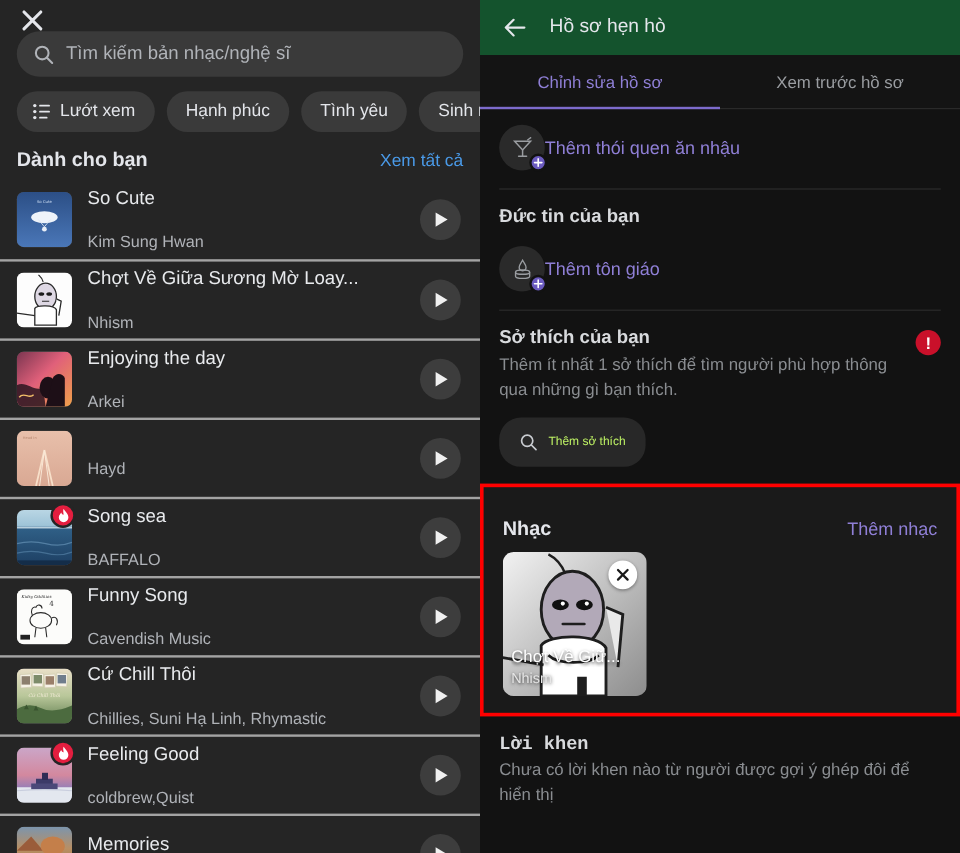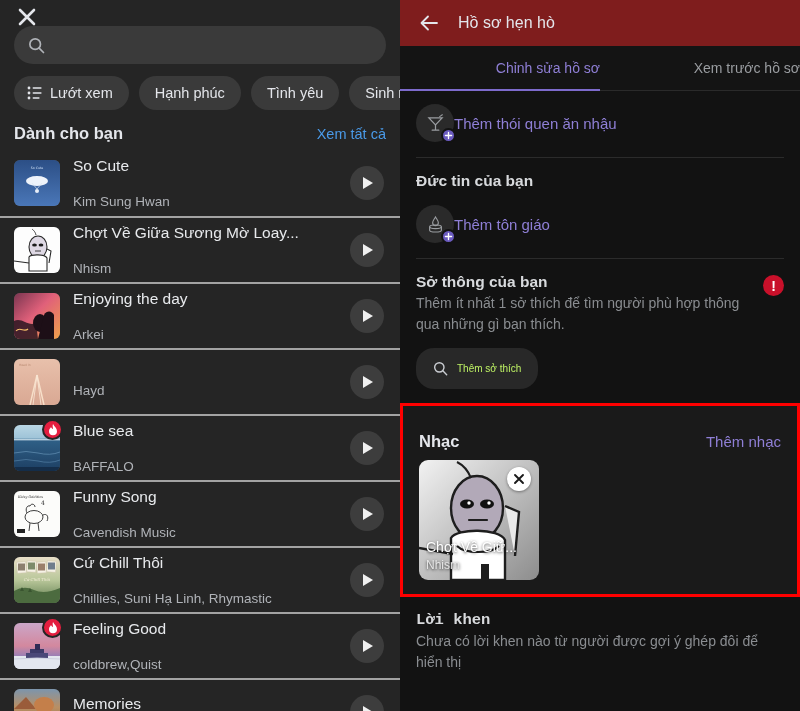--- a/index.html
+++ b/index.html
@@ -93,31 +93,31 @@
     justify-content: center; cursor: pointer;
   }
 
   
   .right-panel {
     width: 400px; height: 711px; background: #121212;
     position: relative; overflow: hidden;
   }
   .rp-header {
     height: 46px; display: flex; align-items: center; gap: 18px;
-    padding: 0 18px; background: #7f1d1d;
+    padding: 0 18px; background: #14532d;
   }
   .back-icon { width: 22px; height: 22px; cursor: pointer; flex: 0 0 auto; }
   .rp-title { color: #e4e6eb; font-size: 16px; }
 
   .tabs {
     display: flex; border-bottom: 1px solid #2a2a2a; height: 45px;
     background: #141414;
   }
   .tab {
-    flex: 1; display: flex; align-items: center; justify-content: flex-end;
+    flex: 1; display: flex; align-items: center; justify-content: center;
     font-size: 14px; color: #9a9da1; cursor: pointer; position: relative;
   }
   .tab.active { color: #8f7fd6; }
   .tab.active::after {
     content: ""; position: absolute; left: 0; right: 0; bottom: -1px;
     height: 2px; background: #7d6bcc;
   }
 
   .rp-body { padding: 0 16px; }
 
@@ -216,20 +216,21 @@
         </svg>
       </div>
     </div>
 
     <div class="search-wrap">
       <div class="search-bar">
         <svg class="s-ic" width="17" height="17" viewBox="0 0 18 18">
           <circle cx="7.6" cy="7.6" r="5.6" fill="none" stroke="#b0b3b8" stroke-width="1.8"></circle>
           <path d="M11.8 11.8 L16.4 16.4" stroke="#b0b3b8" stroke-width="1.8" stroke-linecap="round"></path>
         </svg>
+        <input class="search-input" type="text" placeholder="Tìm kiếm bản nhạc/nghệ sĩ" style="">
       </div>
     </div>
 
     <div class="chips">
       <div class="chip browse">
         <svg width="16" height="16" viewBox="0 0 16 16">
           <circle cx="2" cy="3" r="1.4" fill="#e4e6eb"></circle>
             <rect x="5.6" y="2.3" width="9" height="1.5" rx=".7" fill="#e4e6eb"></rect>
           <circle cx="2" cy="8" r="1.4" fill="#e4e6eb"></circle>
             <rect x="5.6" y="7.3" width="9" height="1.5" rx=".7" fill="#e4e6eb"></rect>
@@ -388,21 +389,21 @@
               <rect y="42" width="46" height="4" fill="#142d49"></rect>
             </svg>
           </div>
           <div class="flame">
             <svg width="10" height="12" viewBox="0 0 10 12">
               <path d="M5 0 C6.6 3 9 4.2 9 7.2 A4 4 0 0 1 1 7.2 C1 5 2.4 4.4 3 3 C3.4 4.4 4.2 4.6 5 5 C5 3.4 4.2 2 5 0 Z" fill="#fff"></path>
             </svg>
           </div>
         </div>
         <div class="song-text">
-          <div class="song-title">Blue sea</div>
+          <div class="song-title">Song sea</div>
           <div class="song-artist">BAFFALO</div>
         </div>
         <div class="play-btn">
           <svg width="13" height="14" viewBox="0 0 13 14">
               <path d="M2 1 L12 7 L2 13 Z" fill="#f0f0f0"></path>
             </svg>
         </div>
       </div>
 
       <div class="song-row">
@@ -597,21 +598,21 @@
           </div>
         </div>
         <div class="add-label">Thêm tôn giáo</div>
       </div>
 
       <div class="rp-divider"></div>
 
       
       <div class="interest-head">
         <div>
-          <div class="grp-title" style="padding-top:0">Sở thông của bạn</div>
+          <div class="grp-title" style="padding-top:0">Sở thích của bạn</div>
           <div class="grp-sub">Thêm ít nhất 1 sở thích để tìm người phù hợp thông qua những gì bạn thích.</div>
         </div>
         <div class="warn-badge">
           <span>!</span>
         </div>
       </div>
 
       <div class="pill-btn">
         <svg width="15" height="15" viewBox="0 0 18 18">
           <circle cx="7.6" cy="7.6" r="5.6" fill="none" stroke="#c9ccd1" stroke-width="1.7"></circle>

